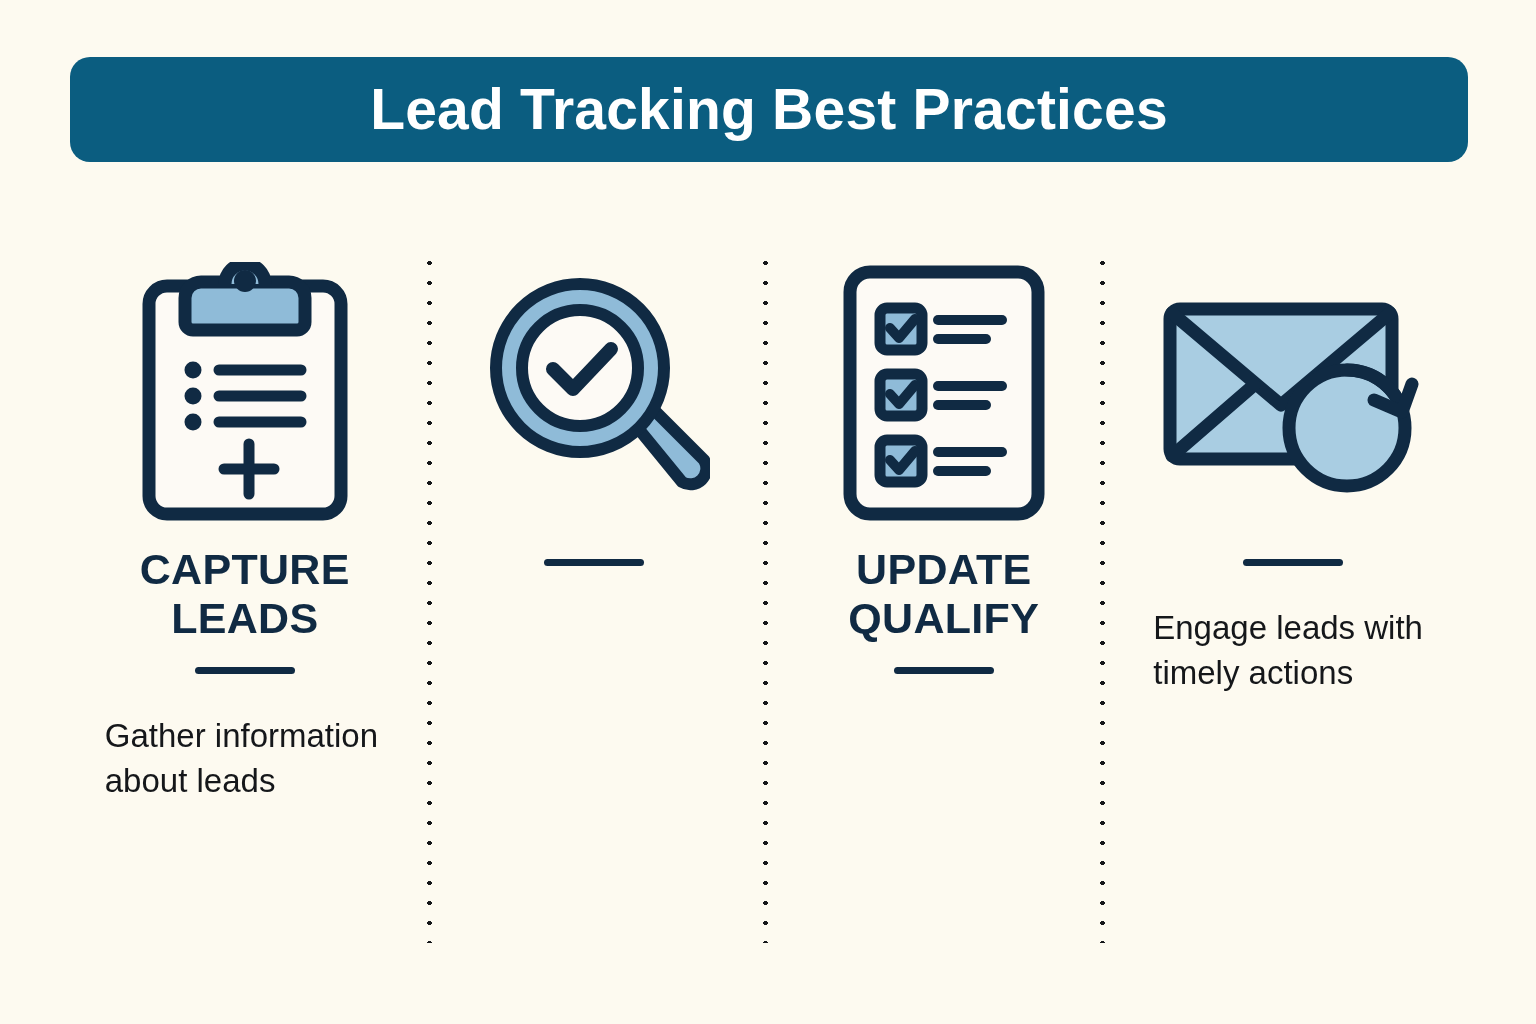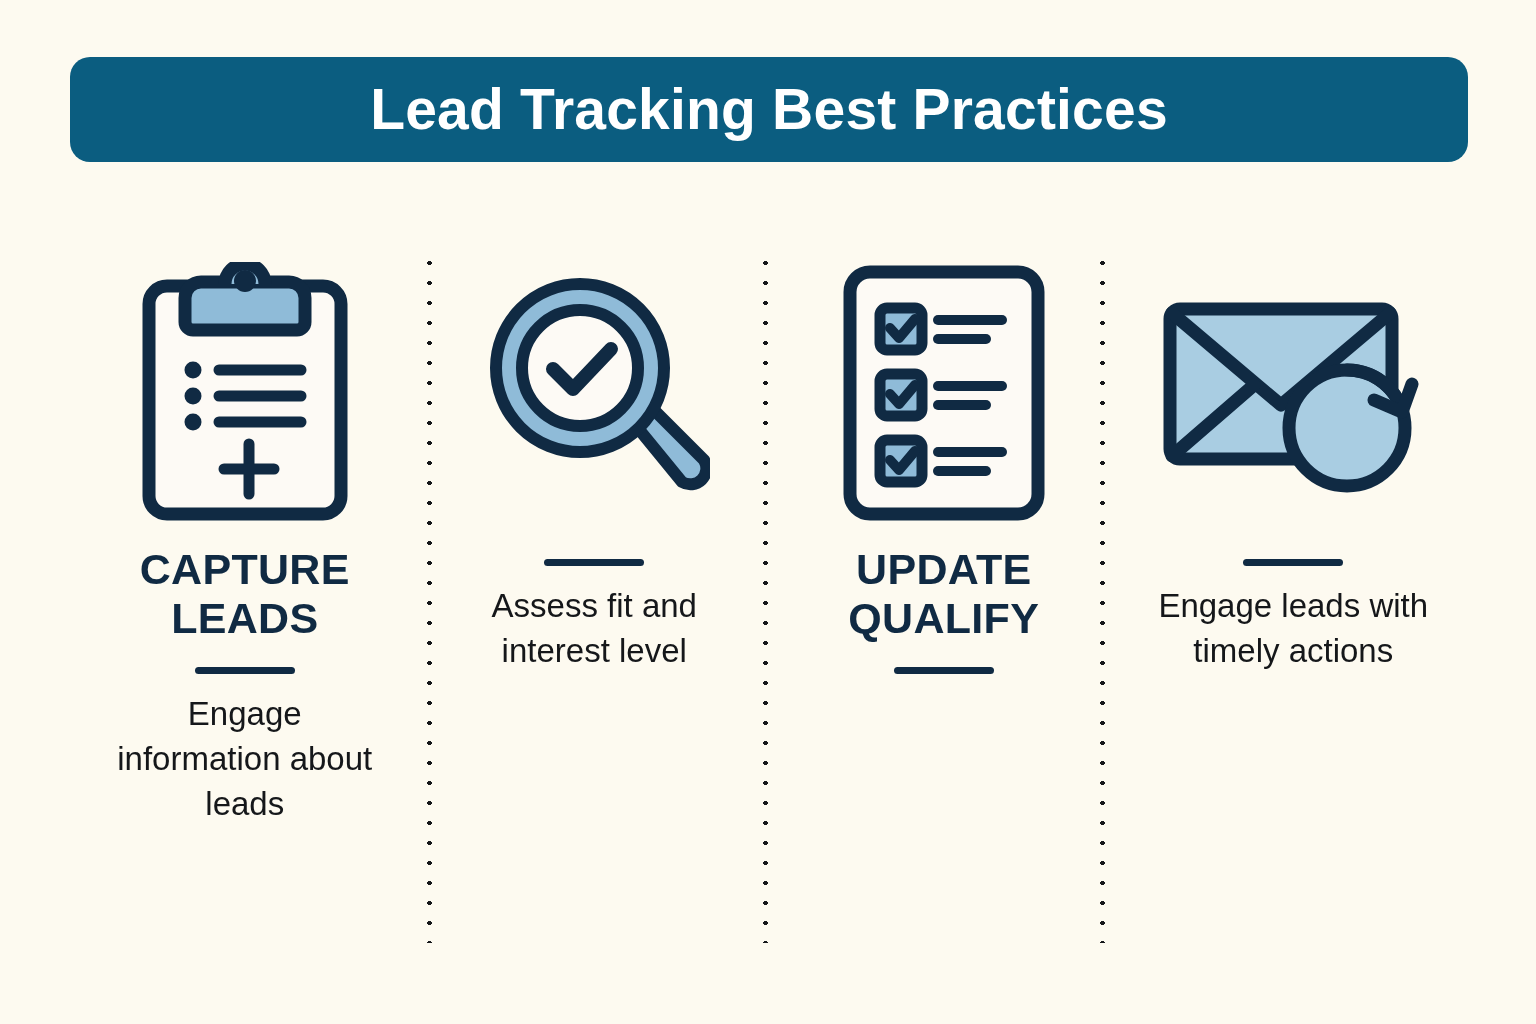--- a/index.html
+++ b/index.html
@@ -86,26 +86,25 @@
     font-family: "Liberation Sans", sans-serif;
   }
   .rule {
     margin-top: 24px;
     width: 100px;
     height: 7px;
     background: #102a43;
     border-radius: 4px;
   }
   .col-desc {
-    margin-top: 18px;
+    margin-top: 40px;
     color: #15171a;
     font-size: 33px;
     font-weight: normal;
     line-height: 1.36;
-    text-align: center;
     max-width: 280px;
     font-family: "Liberation Sans", sans-serif;
   }
 
   
   .divider {
     position: absolute;
     top: 253px;
     width: 5px;
     height: 690px;
@@ -144,34 +143,33 @@
           <circle cx="54" cy="160" r="8.5" fill="#102a43"></circle>
           <line x1="80" y1="108" x2="162" y2="108" stroke="#102a43" stroke-width="11" stroke-linecap="round"></line>
           <line x1="80" y1="134" x2="162" y2="134" stroke="#102a43" stroke-width="11" stroke-linecap="round"></line>
           <line x1="80" y1="160" x2="162" y2="160" stroke="#102a43" stroke-width="11" stroke-linecap="round"></line>
           <line x1="110" y1="182" x2="110" y2="232" stroke="#102a43" stroke-width="11" stroke-linecap="round"></line>
           <line x1="85" y1="207" x2="135" y2="207" stroke="#102a43" stroke-width="11" stroke-linecap="round"></line>
         </svg>
       </div>
       <div class="col-title">CAPTURE LEADS</div>
       <div class="rule"></div>
-      <div class="col-desc">Engage information about leads</div>
+      <div class="col-desc">Gather information about leads</div>
     </div>
 
     <div class="column">
       <div class="icon-slot">
         <svg width="232" height="250" viewBox="0 0 232 250" xmlns="http://www.w3.org/2000/svg">
           <path d="M150 148 l16 -16 l60 60 a16 16 0 0 1 -22 22 z" fill="#8fbbd8" stroke="#102a43" stroke-width="12" stroke-linejoin="round"></path>
           <circle cx="102" cy="100" r="84" fill="#8fbbd8" stroke="#102a43" stroke-width="12"></circle>
           <circle cx="102" cy="100" r="58" fill="#fdfaf5" stroke="#102a43" stroke-width="12"></circle>
           <path d="M75 101 l20 20 l38 -40" fill="none" stroke="#102a43" stroke-width="14" stroke-linecap="round" stroke-linejoin="round"></path>
         </svg>
       </div>
       <div class="rule"></div>
-      <div class="col-desc">Assess fit and interest level</div>
     </div>
 
     <div class="column">
       <div class="icon-slot">
         <svg width="204" height="258" viewBox="0 0 204 258" xmlns="http://www.w3.org/2000/svg">
           <rect x="8" y="8" width="188" height="242" rx="20" ry="20" fill="#fdfaf5" stroke="#102a43" stroke-width="13"></rect>
 
           <rect x="38" y="44" width="42" height="42" rx="7" ry="7" fill="#8fbbd8" stroke="#102a43" stroke-width="11"></rect>
           <path d="M48 64 l9 10 l16 -19" fill="none" stroke="#102a43" stroke-width="10" stroke-linecap="round" stroke-linejoin="round"></path>
           <line x1="96" y1="56" x2="160" y2="56" stroke="#102a43" stroke-width="10" stroke-linecap="round"></line>

